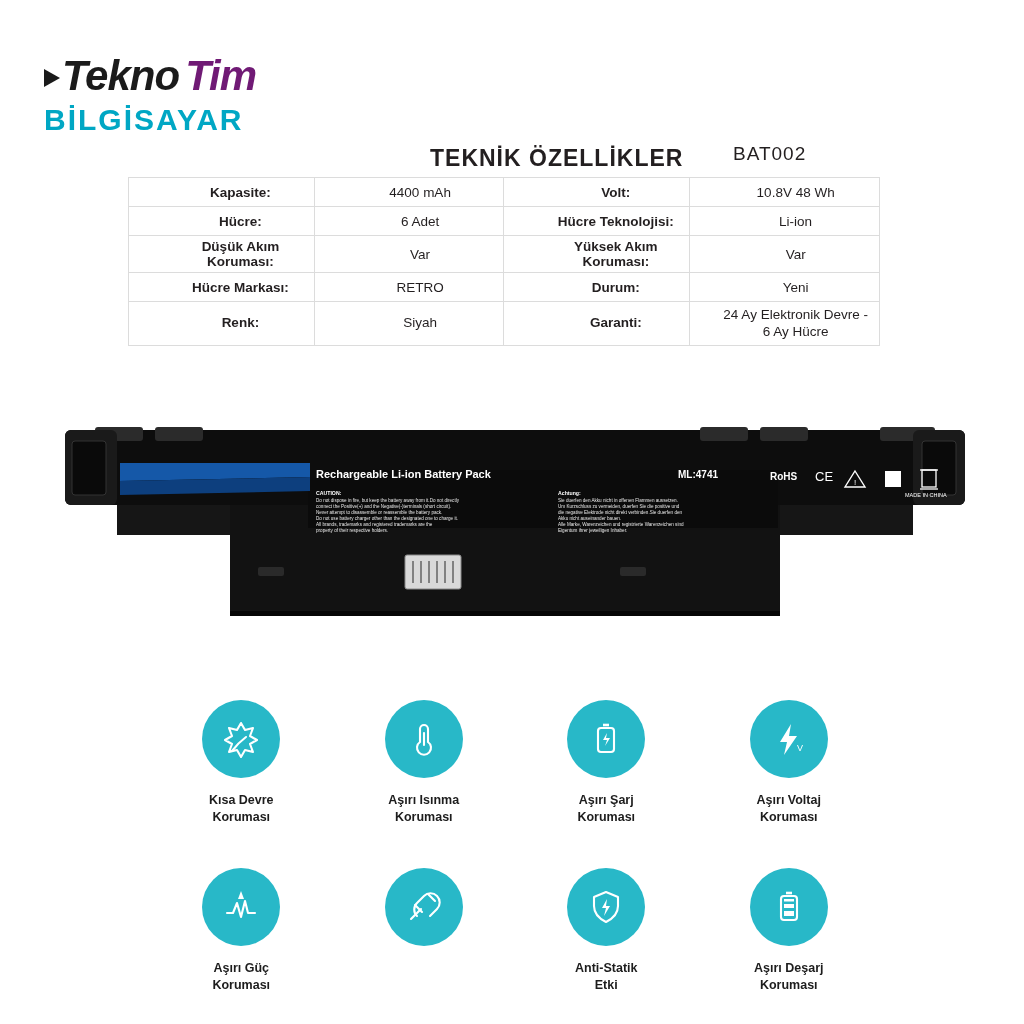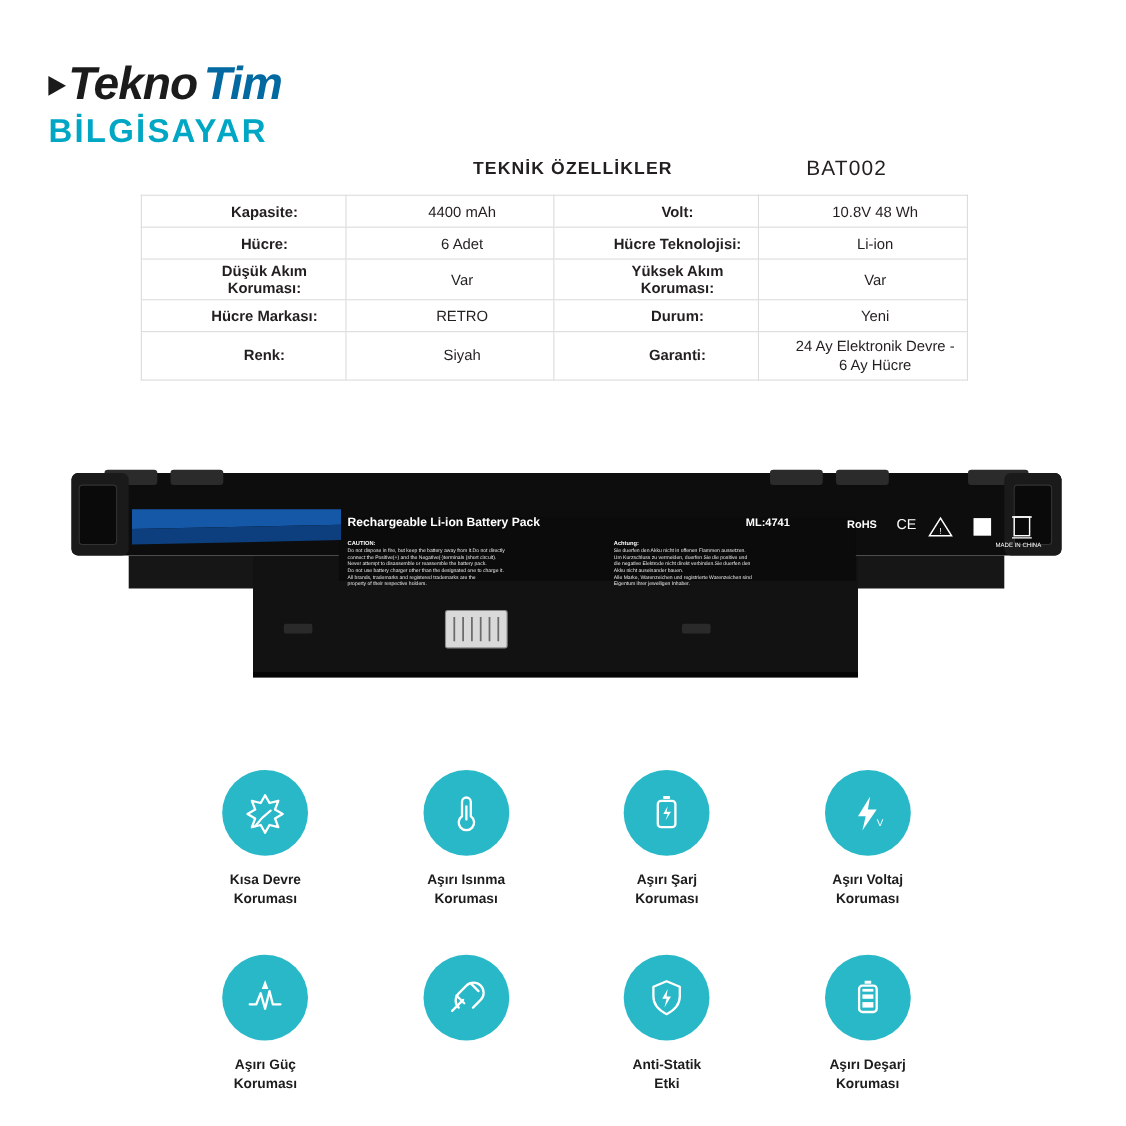--- a/index.html
+++ b/index.html
@@ -24,37 +24,37 @@
     line-height: 1;
   }
   .logo-arrow {
     width: 0; height: 0;
     border-top: 9px solid transparent;
     border-bottom: 9px solid transparent;
     border-left: 16px solid #1a1a1a;
     margin-right: 2px; margin-top: 4px;
   }
   .logo-tekno { color: #1b1b1b; font-style: italic; }
-  .logo-tim { color: #0369a1; font-style: italic; margin-left: 6px; }
+  .logo-tim { color: #701a75; font-style: italic; margin-left: 6px; }
   .logo-row2 {
     color: #00a7c4; font-size: 30px; font-weight: bold;
     letter-spacing: 2px; margin-top: 6px;
   }
 
   
   .badge {
     position: absolute; right: 38px; top: 42px;
     width: 130px; height: 96px;
   }
   .badge svg { display:block; }
 
   
   .spec-title {
     position: absolute; left: 430px; top: 145px;
-    font-size: 16px; font-weight: bold; letter-spacing: 1px;
+    font-size: 23px; font-weight: bold; letter-spacing: 1px;
   }
   .model-code {
     position: absolute; left: 733px; top: 143px;
     font-size: 19px; font-weight: normal; letter-spacing: 1px;
   }
 
   
   .spec-table {
     position: absolute; left: 128px; top: 177px;
     width: 752px;

